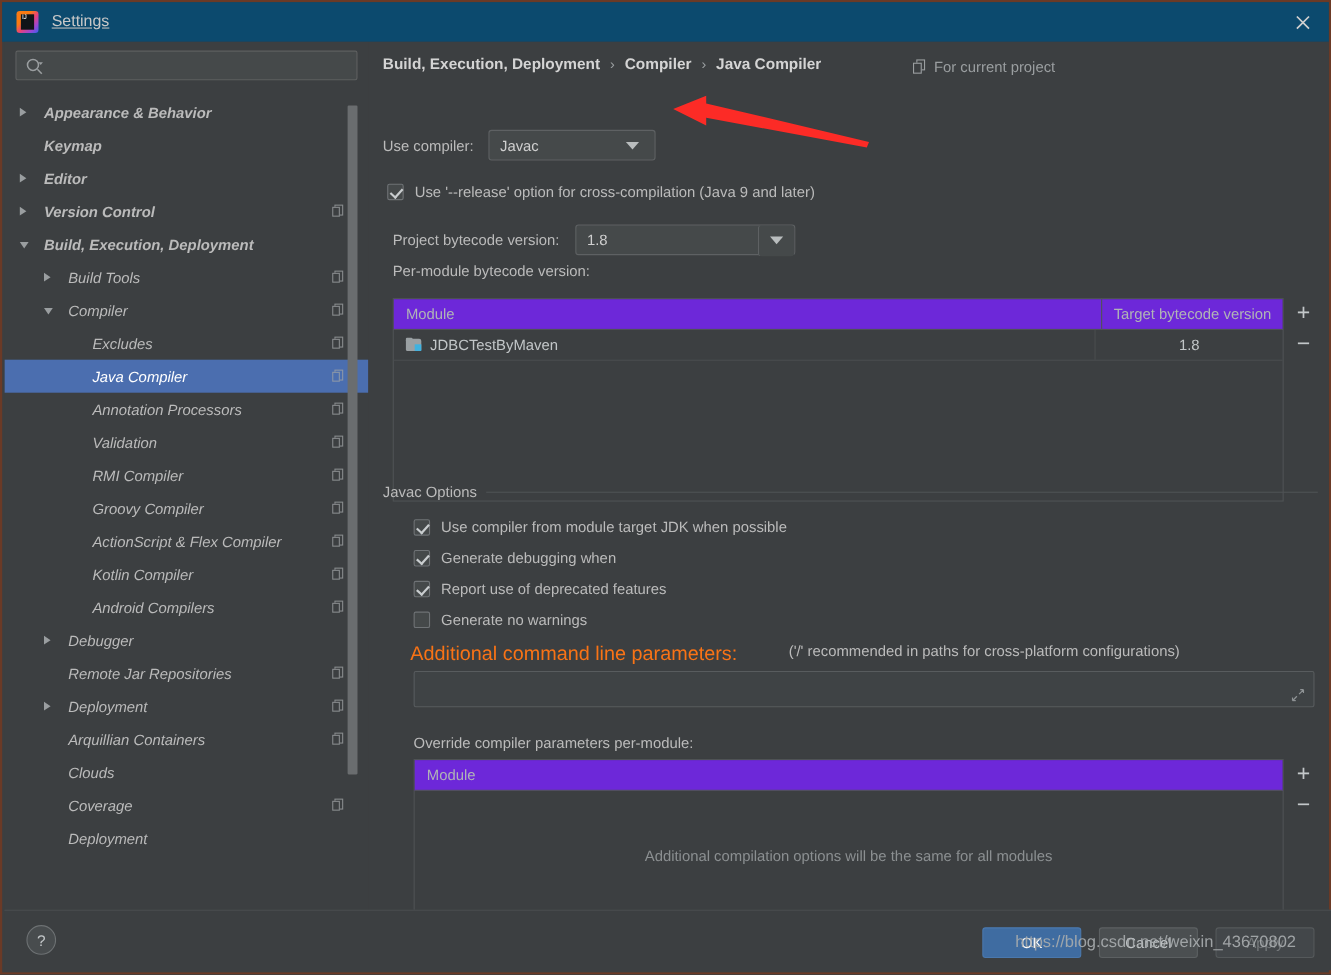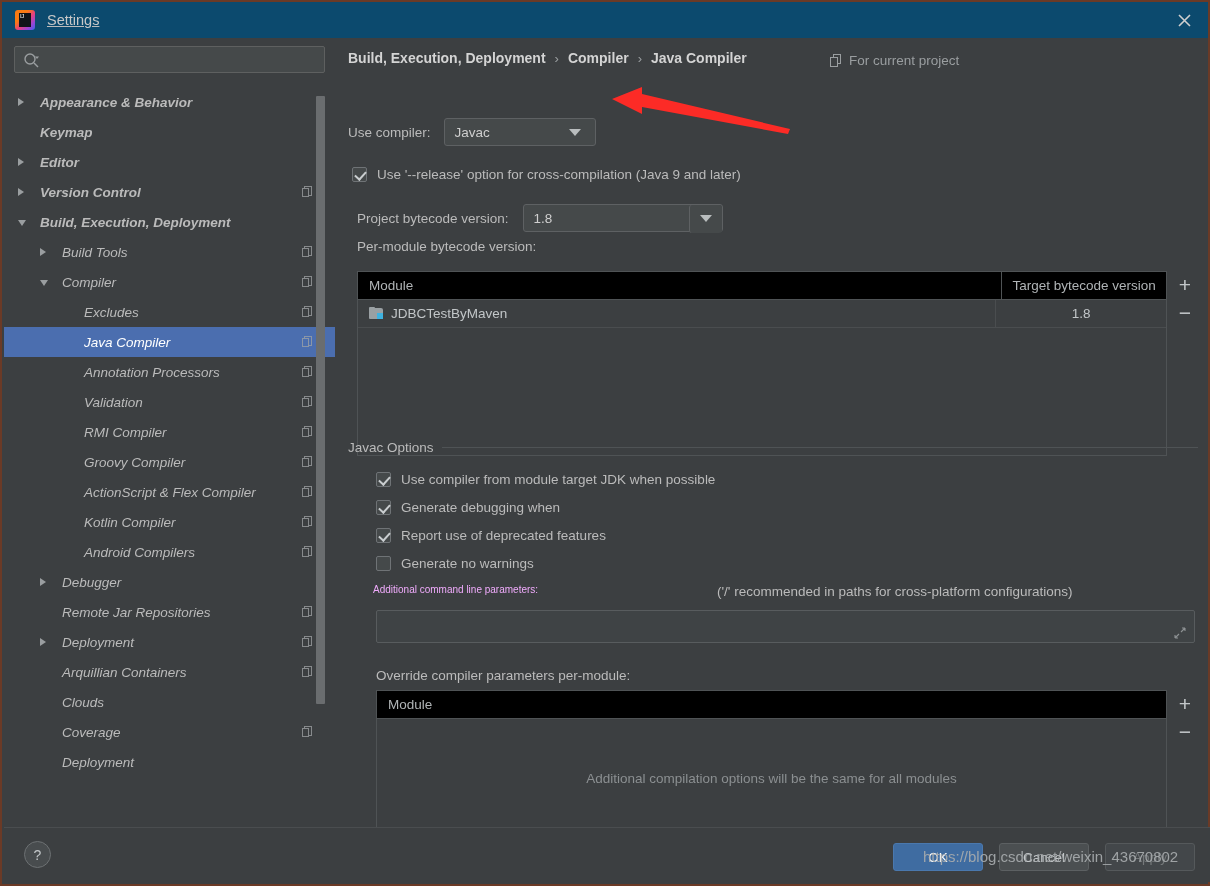--- a/index.html
+++ b/index.html
@@ -216,21 +216,21 @@
   
   .table-block { position: absolute; }
   .tbl {
     position: absolute; left: 0; top: 0;
     border: 1px solid #4f5355;
     background: #3c3f41;
   }
   .tbl .hdr {
     display: flex; height: 28px;
     border-bottom: 1px solid #4f5355;
-    background: #000000;
+    background: #6d28d9;
     gap: 28px;
   }
   .tbl .hdr .th {
     display: flex; align-items: center;
     font-size: 13.5px; color: #b0b4b6;
     padding-left: 11px;
     height: 100%;
   }
   .tbl .hdr .th.center { justify-content: center; padding-left: 0; }
   .tbl .hdr .th + .th { border-left: 1px solid #4f5355; }
@@ -594,21 +594,21 @@
         <div class="cb-row" style="position: absolute; left: 41px; top: 490px;">
           <span class="cb checked"></span>
           <span class="cb-label">Report use of deprecated features</span>
         </div>
         <div class="cb-row" style="position: absolute; left: 41px; top: 518px;">
           <span class="cb"></span>
           <span class="cb-label">Generate no warnings</span>
         </div>
       </div>
 
-    <div style="position:absolute; left:38px; top:546px; font-size:10px; color:#f0abfc;">Additional command line parameters:</div>
+    <div style="position:absolute; left:38px; top:546px; font-size:18px; color:#f97316;">Additional command line parameters:</div>
     <div style="position:absolute; left:382px; top:546px; font-size:13.5px; color:#bbbbbb;">('/' recommended in paths for cross-platform configurations)</div>
 
     <div class="textarea-box" style="left:41px; top:572px; width:819px; height:33px;">
       <span class="expand">
         <svg width="12" height="12" viewBox="0 0 12 12">
           <path d="M11 1 L7 5 M11 1 L11 4 M11 1 L8 1" stroke="#8e9294" stroke-width="1.1" fill="none"></path>
           <path d="M1 11 L5 7 M1 11 L1 8 M1 11 L4 11" stroke="#8e9294" stroke-width="1.1" fill="none"></path>
         </svg>
       </span>
     </div>

